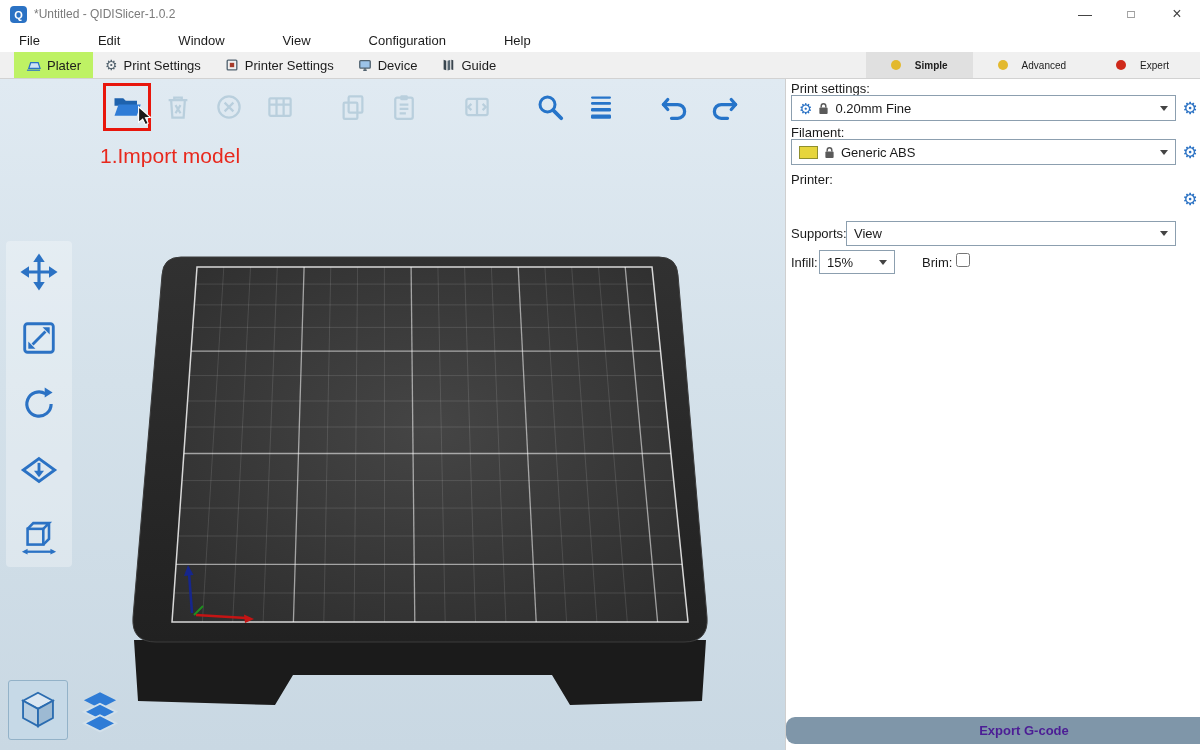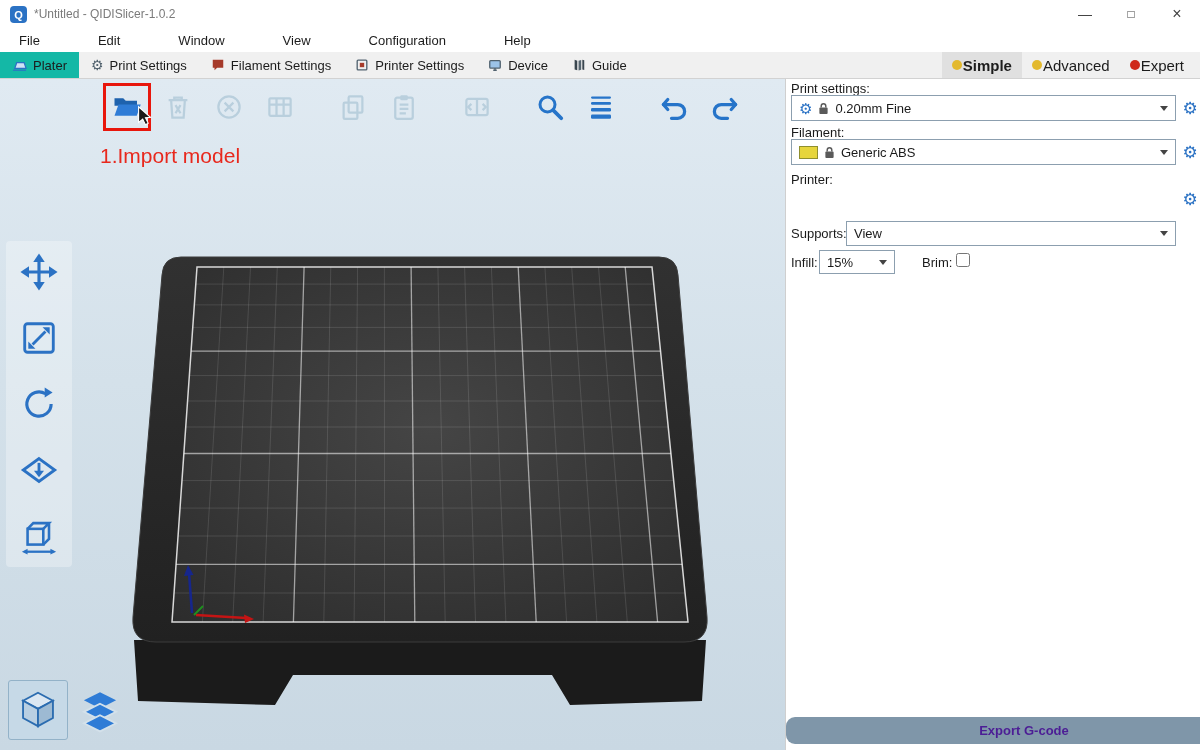--- a/index.html
+++ b/index.html
@@ -16,24 +16,24 @@
            justify-content:center;font-size:14px;color:#444;}
   .win-min{right:92px;} .win-max{right:46px;font-size:12px;} .win-close{right:0;font-size:16px;}
   
   .menubar{position:absolute;left:0;top:28px;width:1200px;height:24px;background:#fff;
            display:flex;align-items:center;padding-left:8px;box-sizing:border-box;gap:36px;}
   .menu-item{padding:0 11px;font-size:13px;color:#1c1c1c;}
   
   .tabbar{position:absolute;left:0;top:52px;width:1200px;height:27px;background:#f0f0f0;
           border-bottom:1px solid #d2d2d2;display:flex;align-items:center;box-sizing:border-box;}
   .tab{display:flex;align-items:center;gap:6px;height:26px;padding:0 12px;font-size:13px;color:#1c1c1c;}
-  .tab.selected{background:#14b8a6;}
+  .tab.selected{background:#bef264;margin-left:14px;}
   .tab .gearchar{font-size:14px;color:#52626e;line-height:1;}
   .modes{margin-left:auto;display:flex;align-items:center;padding-right:6px;}
-  .mode{display:flex;align-items:center;gap:1px;height:26px;padding:0 10px;font-size:15px;color:#1c1c1c;}
+  .mode{display:flex;align-items:center;gap:14px;height:26px;padding:0 25px;font-size:10px;color:#1c1c1c;}
   .mode.selected{background:#e0e0e0;font-weight:bold;}
   .mode-dot{width:10px;height:10px;border-radius:50%;}
   .dot-yellow{background:#e3b92e;} .dot-red{background:#cf2a1b;}
   
   .viewport{position:absolute;left:0;top:79px;width:785px;height:671px;
             background:linear-gradient(180deg,#e0eaf2 0%,#d4e1ea 45%,#c9d8e3 100%);}
   .top-toolbar{position:absolute;left:108px;top:9px;display:flex;align-items:center;}
   .tb-btn{width:38px;height:38px;margin-right:13px;display:flex;align-items:center;
           justify-content:center;position:relative;}
   .tb-btn svg{width:30px;height:30px;}
@@ -96,26 +96,20 @@
   <div class="tab selected">
     <svg viewBox="0 0 16 16" width="15" height="15">
       <polygon points="3,11 5,5 13,5 15,11" fill="#cfe3f5" stroke="#2b72c4" stroke-width="1.3"></polygon>
       <path d="M1,13 h14" stroke="#2b72c4" stroke-width="1.3"></path>
     </svg>
     <span>Plater</span>
   </div>
   <div class="tab">
     <span class="gearchar">⚙</span>
     <span>Print Settings</span>
-  </div>
-  <div class="tab">
-    <svg viewBox="0 0 16 16" width="14" height="14">
-      <path d="M2,2 h12 v9 h-7 l-3,3 v-3 h-2 z" fill="#a63a2a"></path>
-    </svg>
-    <span>Filament Settings</span>
   </div>
   <div class="tab">
     <svg viewBox="0 0 16 16" width="14" height="14">
       <rect x="2.5" y="2.5" width="11" height="11" rx="1" fill="none" stroke="#50616e" stroke-width="1.5"></rect>
       <rect x="5.5" y="5.5" width="5" height="5" fill="#a63a2a"></rect>
     </svg>
     <span>Printer Settings</span>
   </div>
   <div class="tab">
     <svg viewBox="0 0 16 16" width="14" height="14">

